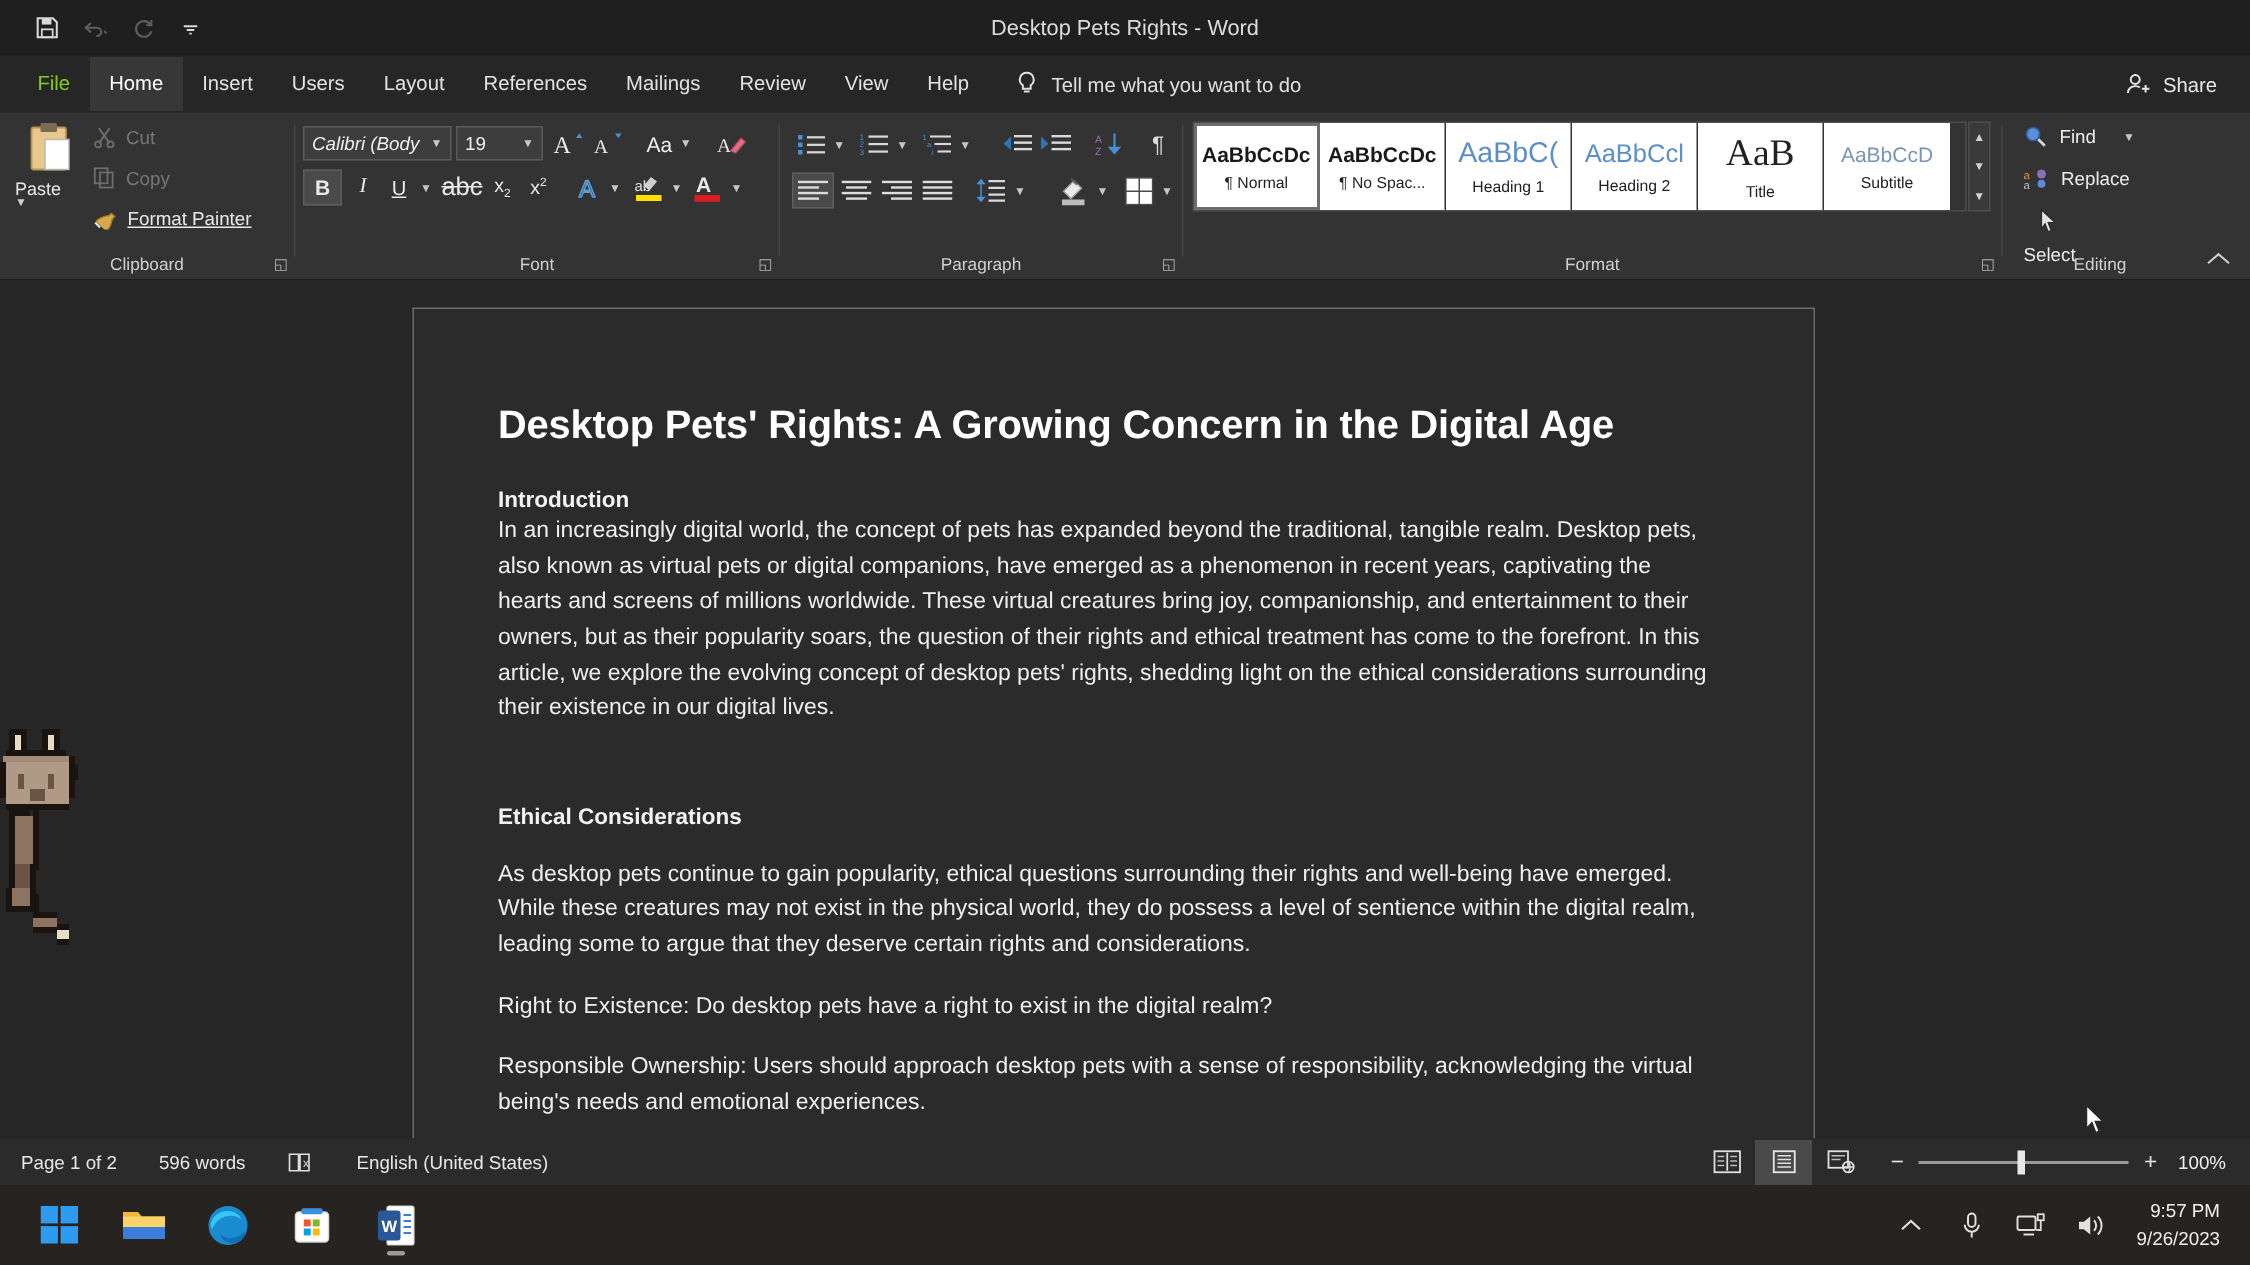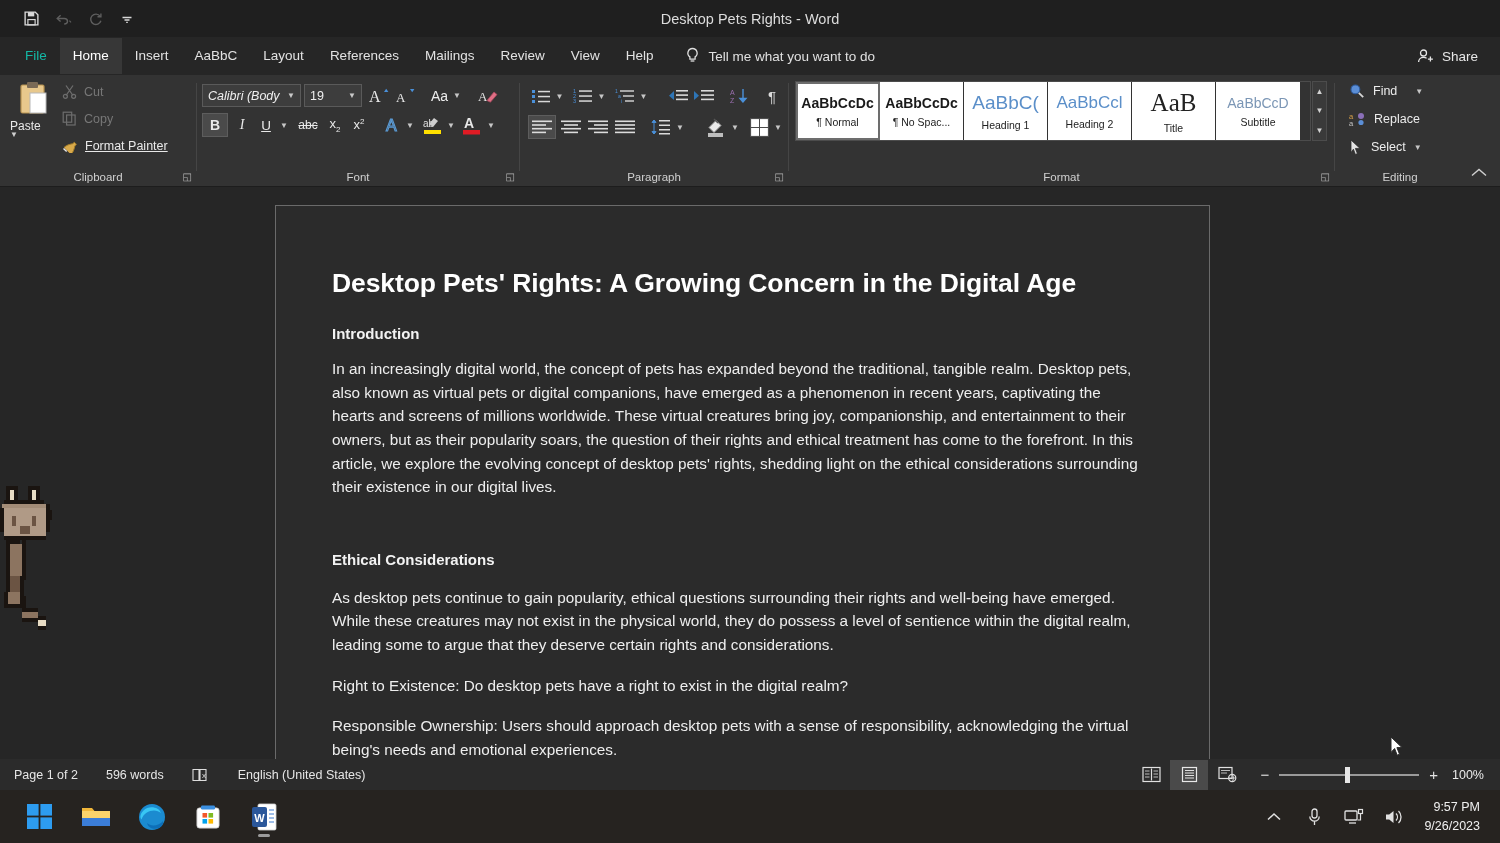--- a/index.html
+++ b/index.html
@@ -44,21 +44,21 @@
 
   
   .tabstrip {
     position: absolute; top: 37px; left: 0; width: 1500px; height: 38px;
     background: #262626; display: flex; align-items: center;
   }
   .tab {
     font-size: 13.5px; color: #e2e2e2; padding: 9px 13px 9px 13px;
     line-height: 1.3; white-space: nowrap;
   }
-  .tab.first { color: #14b8a6; margin-left: 12px; }
+  .tab.first { color: #84cc16; margin-left: 12px; }
   .tab.active { background: #373737; color: #ffffff; }
   .tellme {
     display: flex; align-items: center; gap: 9px; margin-left: 18px;
     color: #e0e0e0; font-size: 13.5px;
   }
   .share {
     margin-left: auto; margin-right: 22px; display: flex; align-items: center;
     gap: 7px; color: #e6e6e6; font-size: 13.5px;
   }
 
@@ -145,21 +145,21 @@
   .page {
     position: absolute; left: 275px; top: 18px; width: 935px; height: 570px;
     background: #2b2b2b; border: 1px solid #6a6a6a; border-bottom: none;
   }
   .doc-inner { padding: 62px 62px 0 56px; }
   .doc-title {
     font-size: 26.5px; font-weight: bold; color: #ffffff; letter-spacing: -0.1px;
     margin-bottom: 26px;
   }
   .doc-h2 {
-    font-size: 15px; font-weight: bold; color: #f2f2f2; margin-bottom: 15px;
+    font-size: 15px; font-weight: bold; color: #f2f2f2; 
   }
   .doc-h2.spaced { margin-top: 52px; margin-bottom: 18px; }
   .doc-p {
     font-size: 15.3px; color: #eeeeee; line-height: 1.545; margin-bottom: 17px;
     max-width: 818px;
   }
 
   
   .cursor { position: absolute; left: 1390px; top: 549px; }
 
@@ -247,21 +247,21 @@
     </div>
 
     <div class="title-text">Desktop Pets Rights  -  Word</div>
 
   </div>
 
   <div class="tabstrip">
     <div class="tab first">File</div>
     <div class="tab active">Home</div>
     <div class="tab">Insert</div>
-    <div class="tab">AaBbC</div>
+    <div class="tab">Users</div>
     <div class="tab">Layout</div>
     <div class="tab">References</div>
     <div class="tab">Mailings</div>
     <div class="tab">Review</div>
     <div class="tab">View</div>
     <div class="tab">Help</div>
 
     <div class="tellme">
       <span>
         <svg width="15" height="18" viewBox="0 0 15 18" style="display:block">
@@ -361,21 +361,21 @@
       <div class="ico" style="left:33px; top:38px; width:24px; height:24px;">
         <span style="font-style:italic;font-size:14px;font-family:'Liberation Serif',serif">I</span>
       </div>
       <div class="ico" style="left:58px; top:38px; width:22px; height:24px;">
         <span style="text-decoration:underline;font-size:13.5px">U</span>
       </div>
       <div class="ico" style="left:80px; top:38px; width:14px; height:24px;">
           <span class="minicaret">▼</span>
         </div>
       <div class="ico" style="left:96px; top:38px; width:30px; height:24px;">
-        <span style="text-decoration:line-through;font-size:12px">abc</span>
+        <span style="text-decoration:line-through;font-size:17px">abc</span>
       </div>
       <div class="ico" style="left:126px; top:38px; width:24px; height:24px;">
         <span style="font-size:13px">x<sub style="font-size:8px">2</sub></span>
       </div>
       <div class="ico" style="left:150px; top:38px; width:24px; height:24px;">
         <span style="font-size:13px">x<sup style="font-size:8px">2</sup></span>
       </div>
       <div class="ico" style="left:184px; top:38px; width:24px; height:24px;">
         <svg width="18" height="18" viewBox="0 0 18 18">
             <text x="2" y="15" font-size="16" font-family="Liberation Sans, sans-serif" fill="none" stroke="#5b9bd5" stroke-width="1.1">A</text>
@@ -597,21 +597,21 @@
         <span>
           <svg width="17" height="16" viewBox="0 0 17 16" style="display:block">
               <text x="0" y="8" font-size="7.5" fill="#d8a14a" font-family="Liberation Sans, sans-serif">a</text>
               <text x="0" y="15" font-size="7.5" fill="#c6c6c6" font-family="Liberation Sans, sans-serif">a</text>
               <circle cx="12" cy="5" r="3" fill="#8a6fb8"></circle>
               <circle cx="12" cy="11.5" r="2.6" fill="#5b8ed6"></circle>
             </svg>
         </span>
         <span>Replace</span>
       </div>
-      <div class="edit-item" style="left:14px; top:64px;">
+      <div class="edit-item" style="left:14px; top:64px;flex-direction:column;">
         <span>
           <svg width="14" height="16" viewBox="0 0 14 16" style="display:block">
               <path d="M2 1l9 8.4H6.4l2 5.2-2 .9-2-5.3L2 13.6z" fill="#e4e4e4" stroke="#2b2b2b" stroke-width=".8"></path>
             </svg>
         </span>
         <span>Select</span>
         <span class="minicaret">▼</span>
       </div>
       <div class="grp-label">Editing</div>
     </div>

